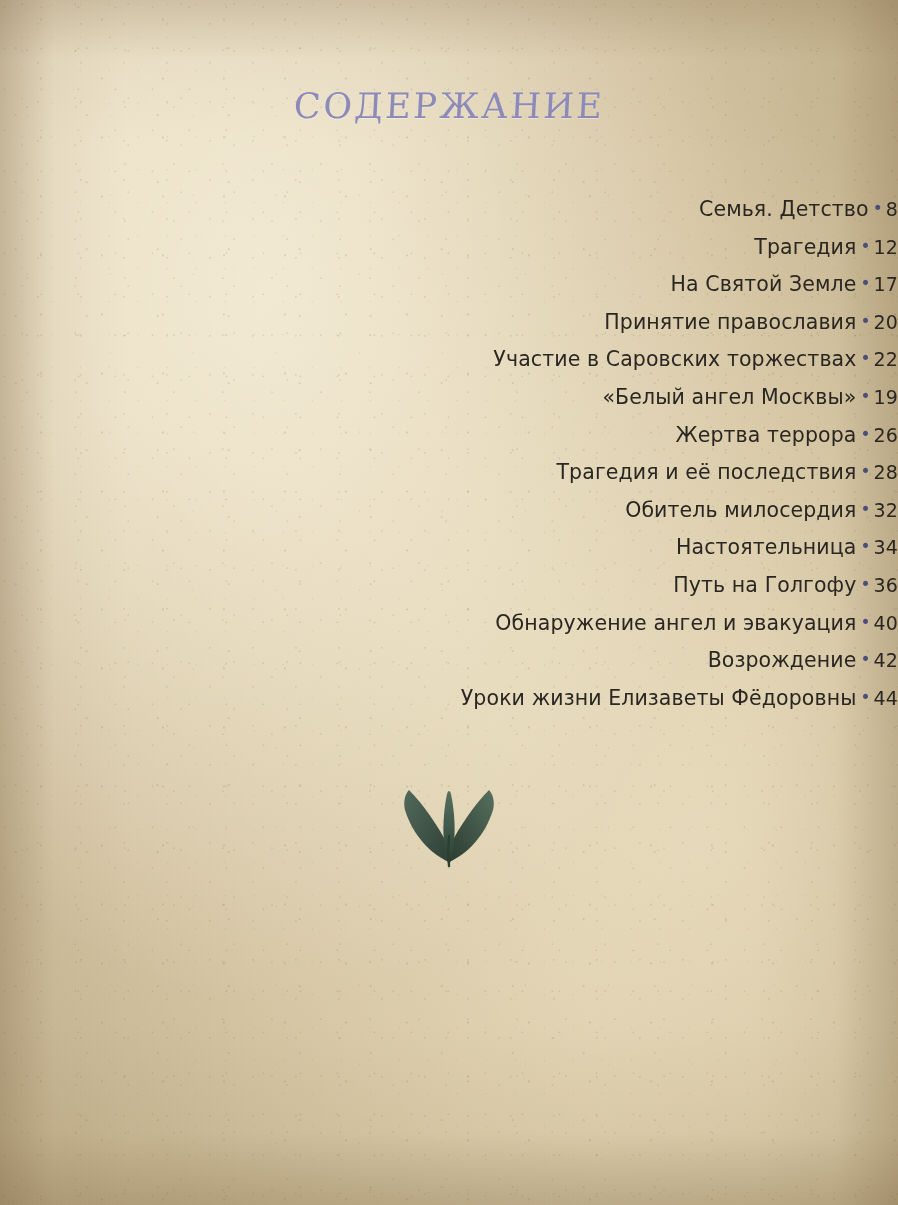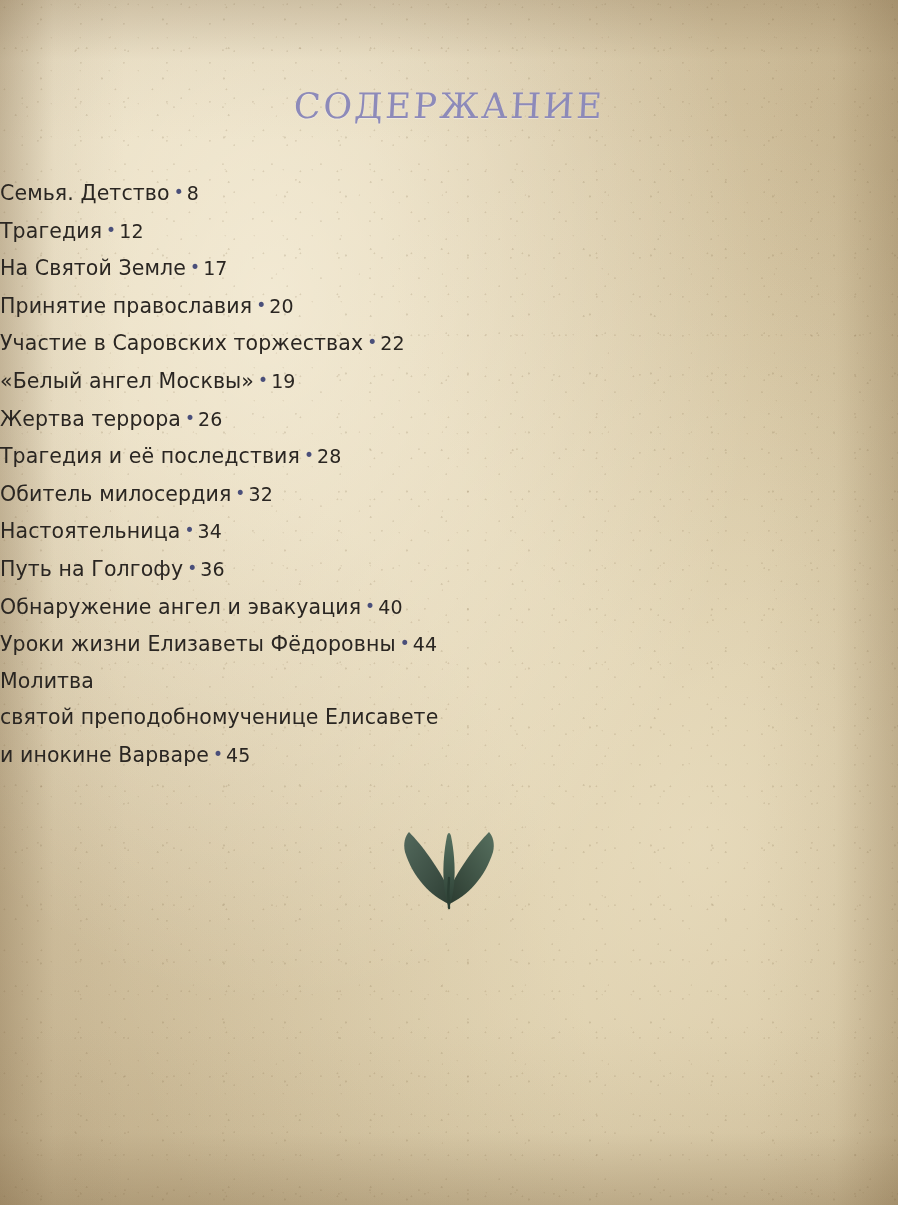--- a/index.html
+++ b/index.html
@@ -80,24 +80,24 @@
     font-weight: 400;
     text-transform: uppercase;
     font-variant: small-caps;
     text-shadow: 0 1px 1px rgba(255,255,255,0.35);
     margin: 0 0 48px 0;
     transform: skewX(-3deg);
   }
 
   .toc-list {
     list-style: none;
-    margin: 0;
+    margin: 16px;
     padding: 0;
     width: 100%;
-    text-align: left;
+    text-align: right;
   }
 
   .toc-entry {
     font-family: "DejaVu Sans", sans-serif;
     font-size: 20.5px;
     line-height: 36.6px;
     color: #2a2622;
     letter-spacing: 0.1px;
     white-space: nowrap;
   }
@@ -187,31 +187,27 @@
       <li class="toc-entry">
         <span class="label">Путь на Голгофу</span><span class="dot">•</span><span class="page-num">36</span>
       </li>
 
       <li class="toc-entry">
         <span class="label">Обнаружение ангел и эвакуация</span><span class="dot">•</span><span class="page-num">40</span>
       </li>
 
 
       <li class="toc-entry">
+        <span class="line2"><span>Возрождение</span><span class="dot">•</span><span class="page-num">42</span></span>
       </li>
 
       <li class="toc-entry">
         <span class="label">Уроки жизни Елизаветы Фёдоровны</span><span class="dot">•</span><span class="page-num">44</span>
       </li>
 
-      <li class="toc-entry">
-        <span class="label">Молитва</span>
-        <span class="line2">святой преподобномученице Елисавете</span>
-        <span class="line2"><span>и инокине Варваре</span><span class="dot">•</span><span class="page-num">45</span></span>
-      </li>
 
     </ul>
 
     <div class="ornament">
       <svg width="160" height="120" viewBox="0 0 160 120" aria-hidden="true">
         <defs>
           <linearGradient id="leafA" x1="0" y1="0" x2="1" y2="1">
             <stop offset="0%" stop-color="#4b6357"></stop>
             <stop offset="100%" stop-color="#26382f"></stop>
           </linearGradient>

